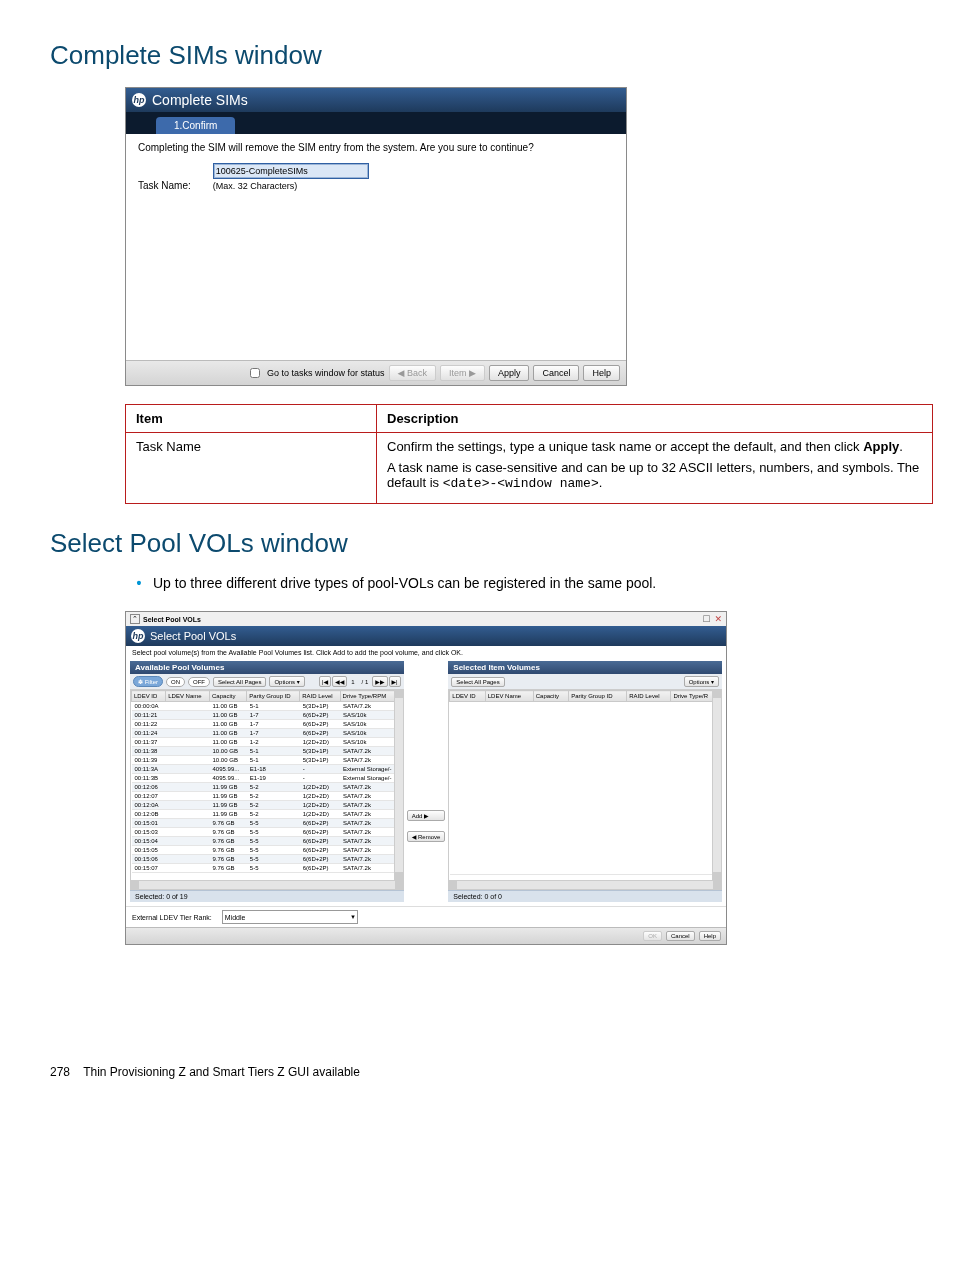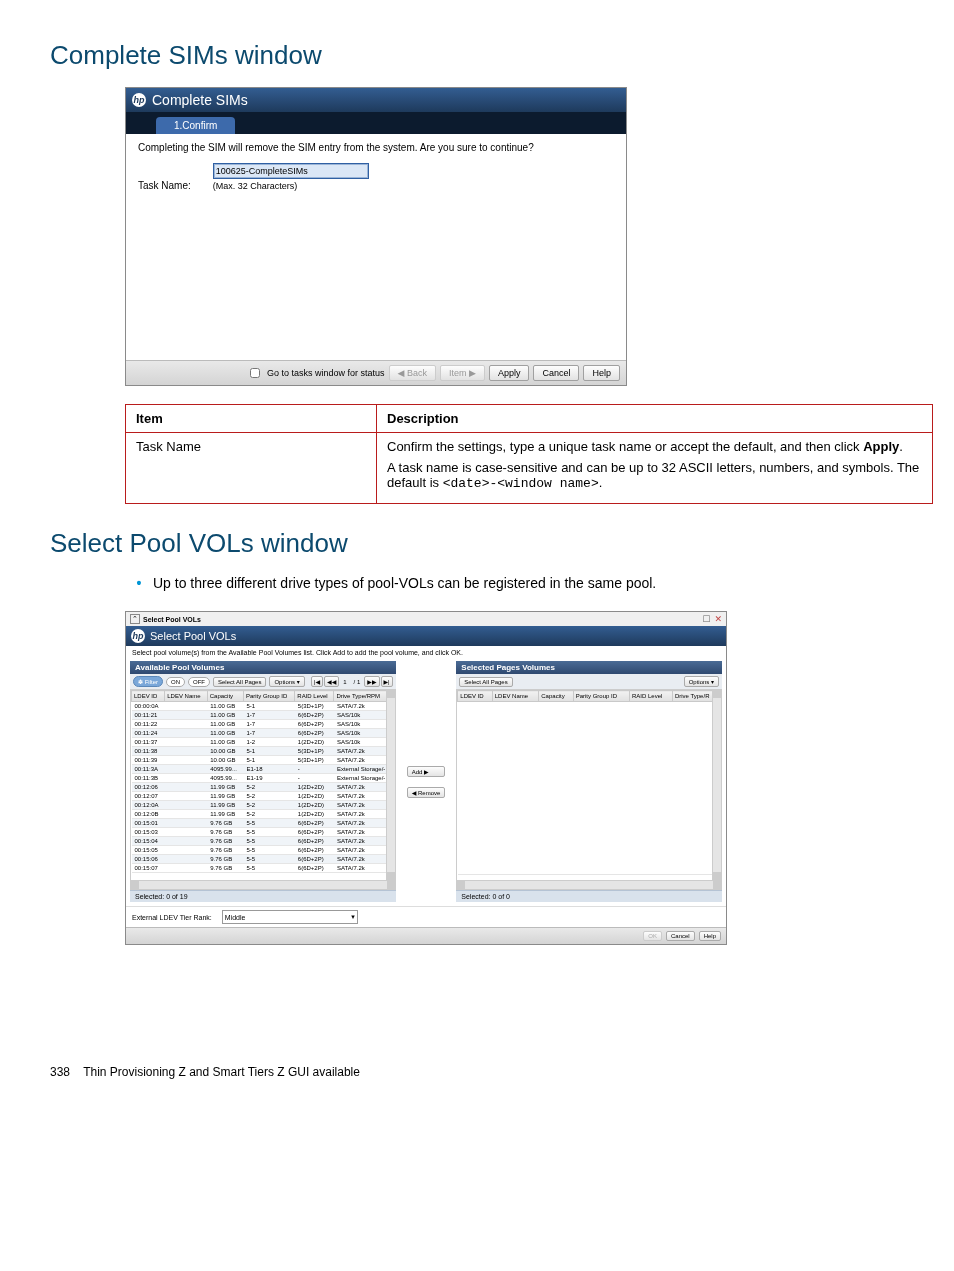--- a/index.html
+++ b/index.html
@@ -197,23 +197,23 @@
     align-items: center;
     gap: 5px;
     font-size: 11px;
   }
   .pool-instr {
     padding: 3px 6px;
     font-size: 7px;
   }
   .pool-panels {
     display: flex;
-    gap: 11px;
+    gap: 3px;
     padding: 2px 4px 4px 4px;
-    align-items: center;
+    align-items: flex-end;
   }
   .panel {
     flex: 1;
     min-width: 0;
   }
   .panel-hd {
     background: linear-gradient(#4a6b95, #2f4970);
     color: #fff;
     padding: 2px 5px;
     font-size: 8px;
@@ -643,21 +643,21 @@
         <div class="fake-hscroll"></div>
         <div class="status">Selected:  0  of  19</div>
       </div>
 
       <div class="mid-col">
         <span class="sm-btn">Add ▶</span>
         <span class="sm-btn">◀ Remove</span>
       </div>
 
       <div class="panel">
-        <div class="panel-hd">Selected Pages Volumes</div>
+        <div class="panel-hd">Selected Item Volumes</div>
         <div class="panel-tb">
           <span class="sm-btn">Select All Pages</span>
           <span class="sm-btn" style="margin-left:auto">Options ▾</span>
         </div>
         <div class="scroll-wrap">
           <table class="data-tbl">
             <thead>
                 <tr id="right-head">
                   <th>LDEV ID</th>
                   <th>LDEV Name</th>
@@ -692,15 +692,15 @@
 
     <div class="pool-footer">
       <span class="sm-btn disabled" style="color:#aaa;border-color:#ccc">OK</span>
       <span class="sm-btn">Cancel</span>
       <span class="sm-btn">Help</span>
     </div>
   </div>
 </div>
 
 <div class="page-foot">
-  <span>338</span>&nbsp;&nbsp;&nbsp;
+  <span>278</span>&nbsp;&nbsp;&nbsp;
   <span>Thin Provisioning Z and Smart Tiers Z GUI available</span>
 </div>
 
 </body></html>

